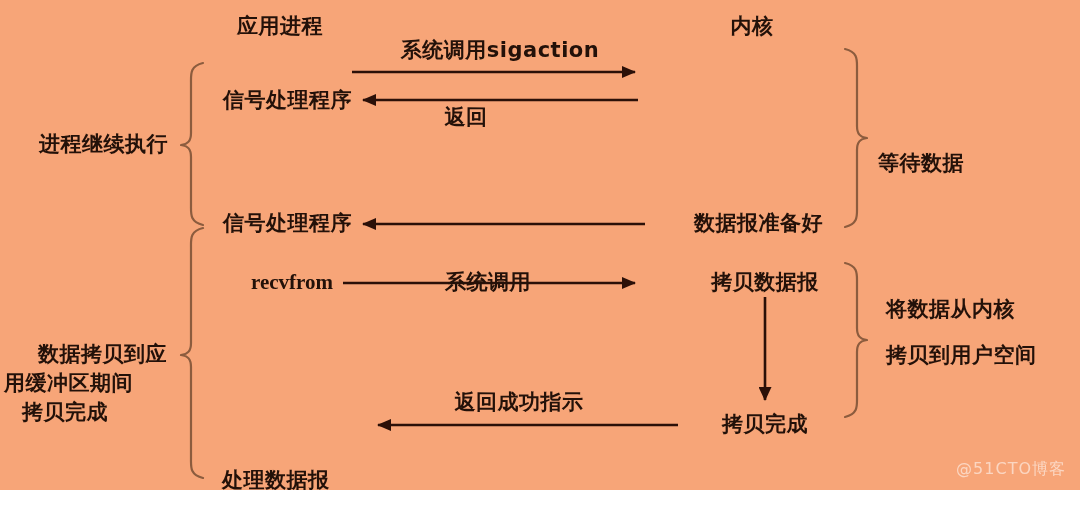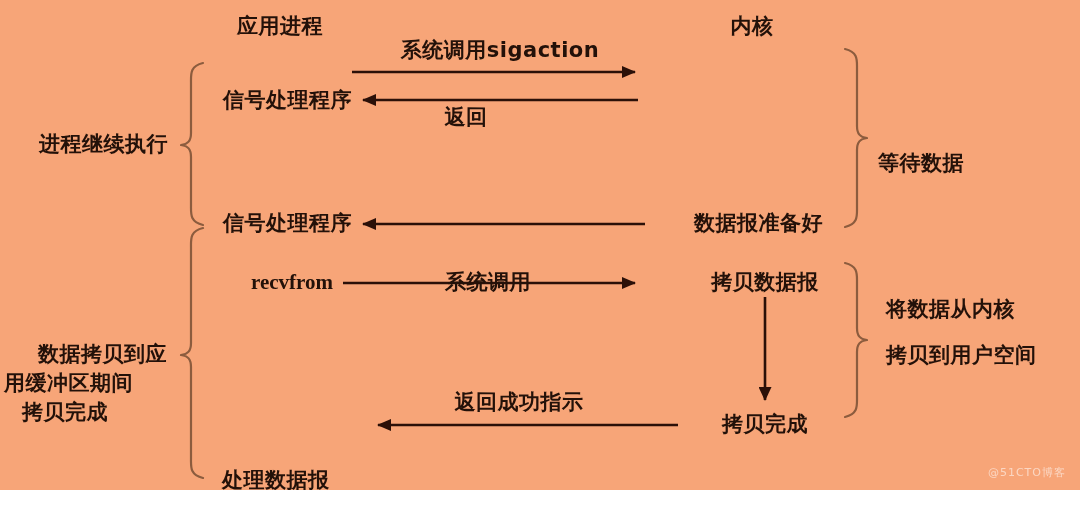--- a/index.html
+++ b/index.html
@@ -43,21 +43,21 @@
     top: 0;
     width: 1080px;
     height: 506px;
     pointer-events: none;
   }
   .watermark {
     position: absolute;
     right: 14px;
     bottom: 10px;
     font-family: "DejaVu Sans", "Liberation Sans", sans-serif;
-    font-size: 11px;
+    font-size: 16px;
     color: rgba(255,255,255,0.55);
     letter-spacing: 1px;
     user-select: none;
   }
   .t28 { font-size: 21px; }
 </style>
 </head>
 <body>
 
 <div id="canvas">

